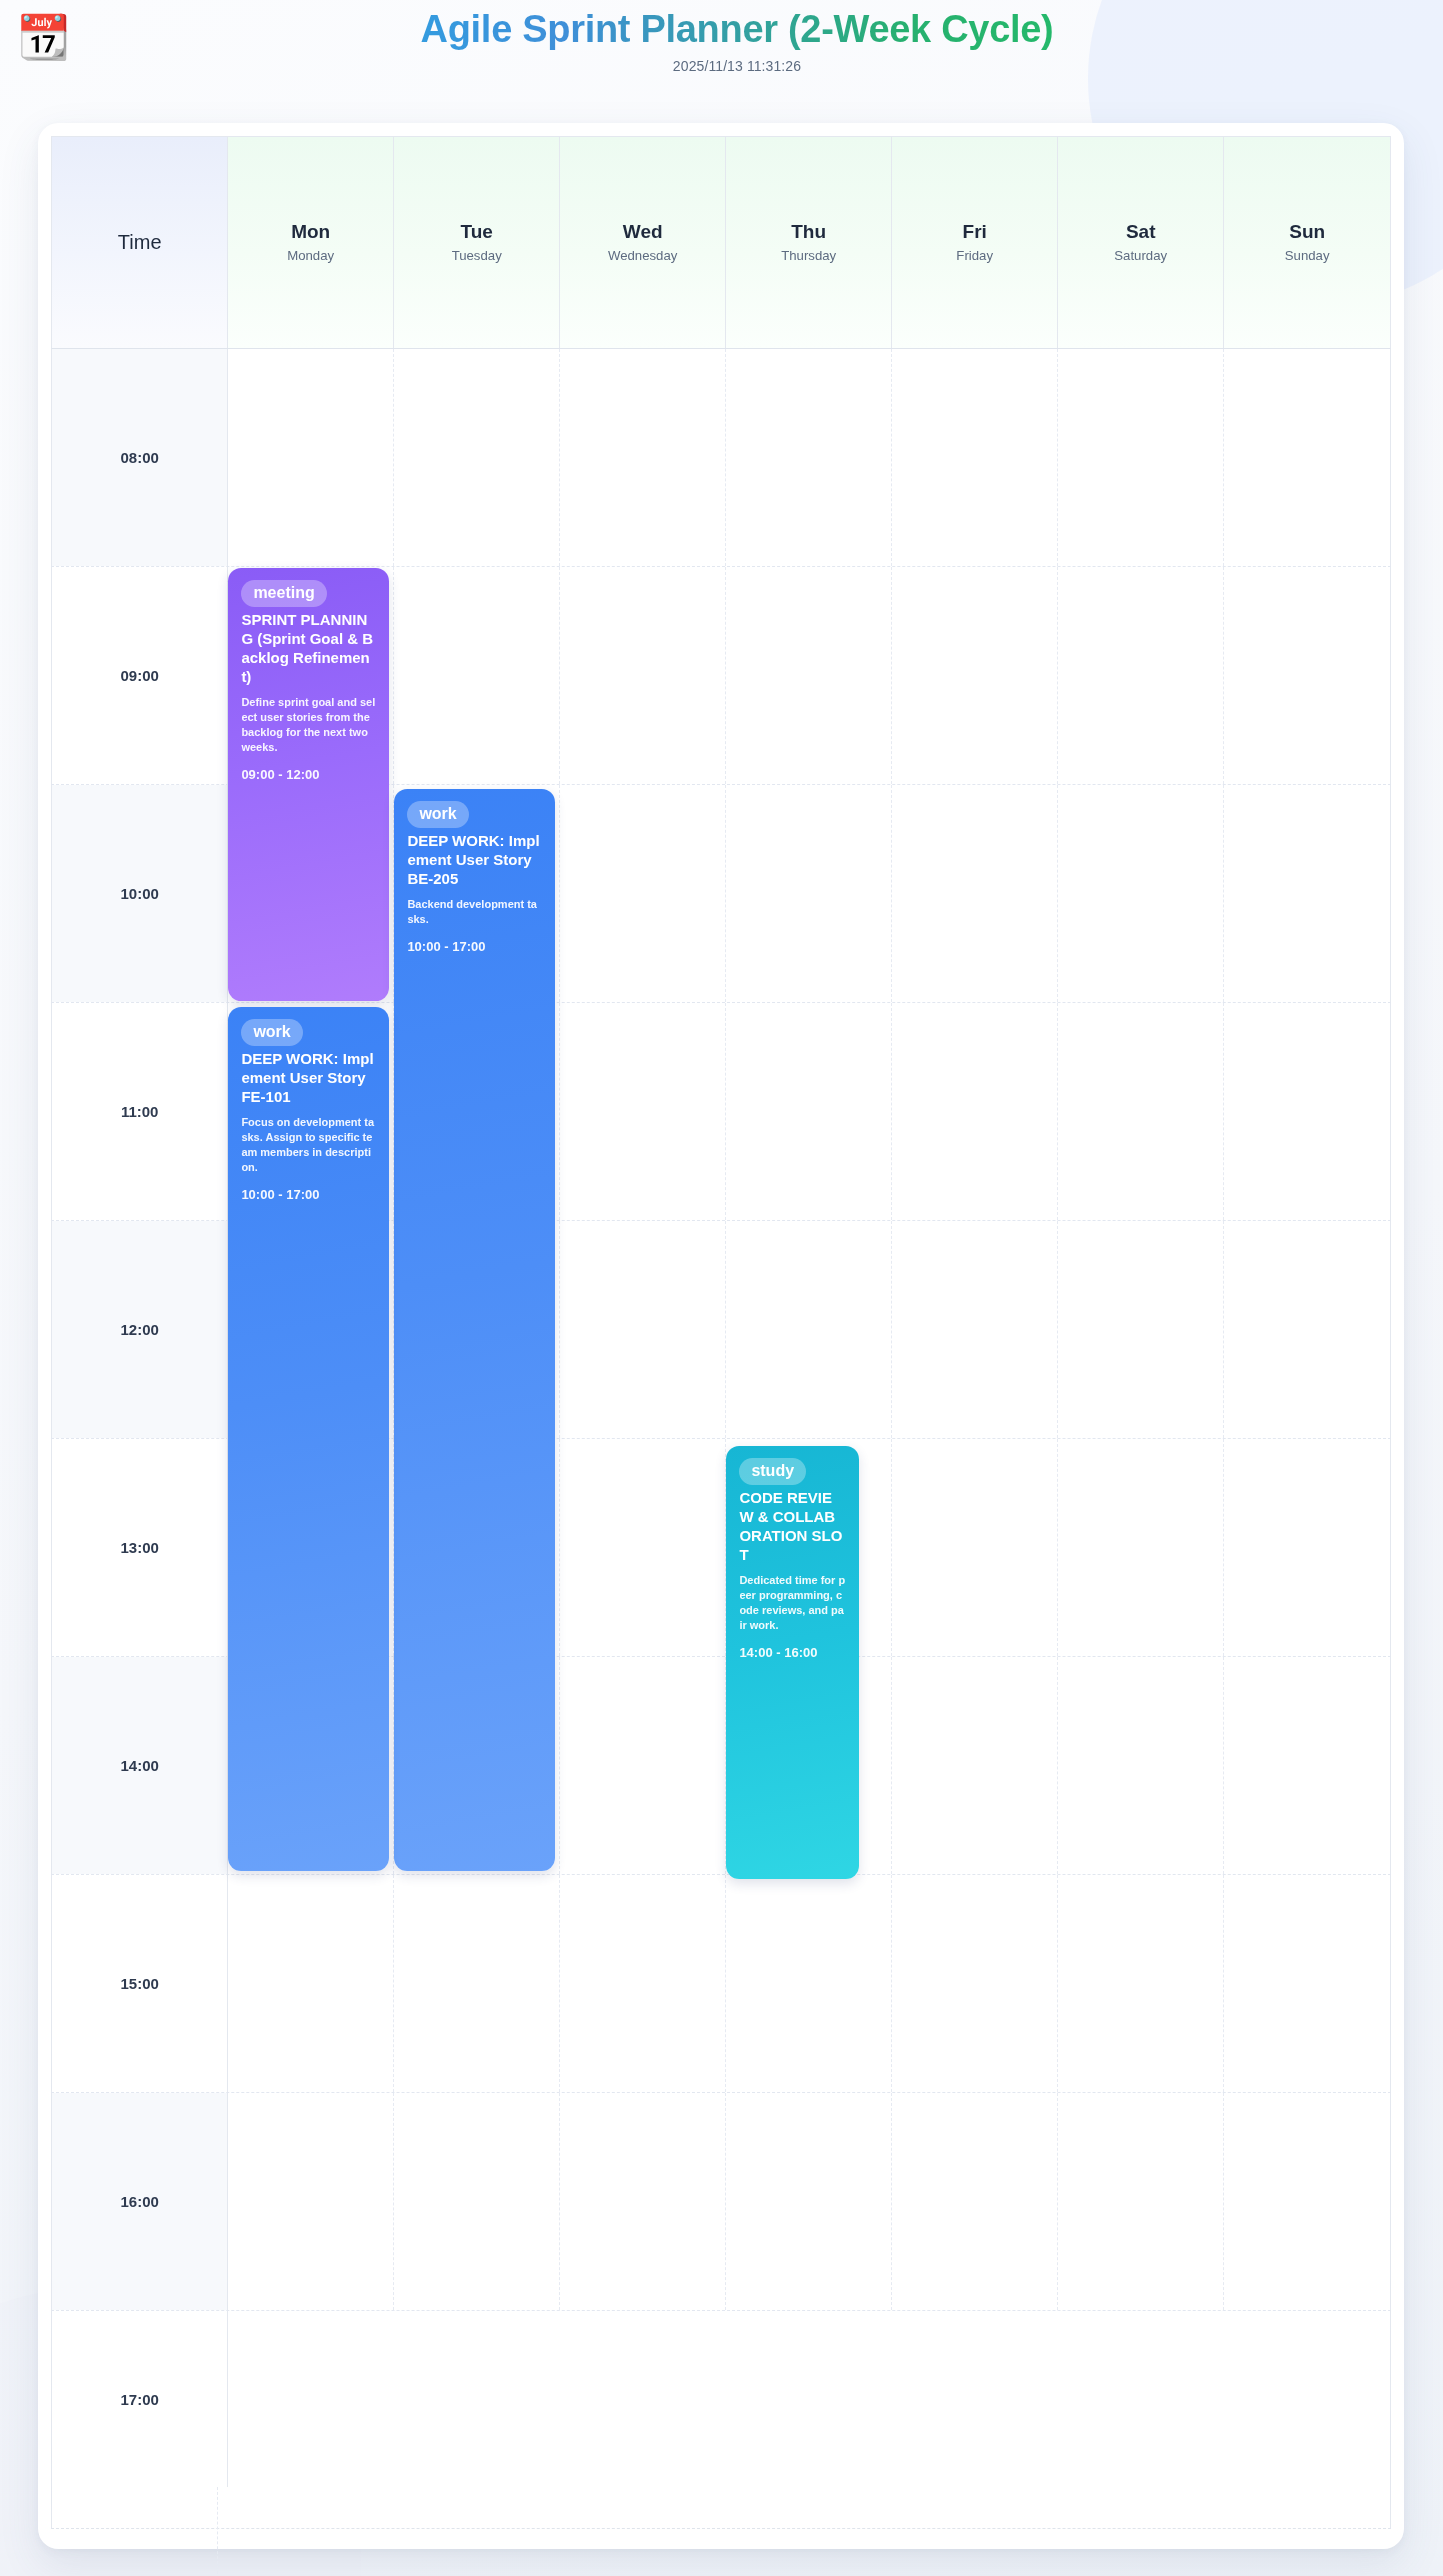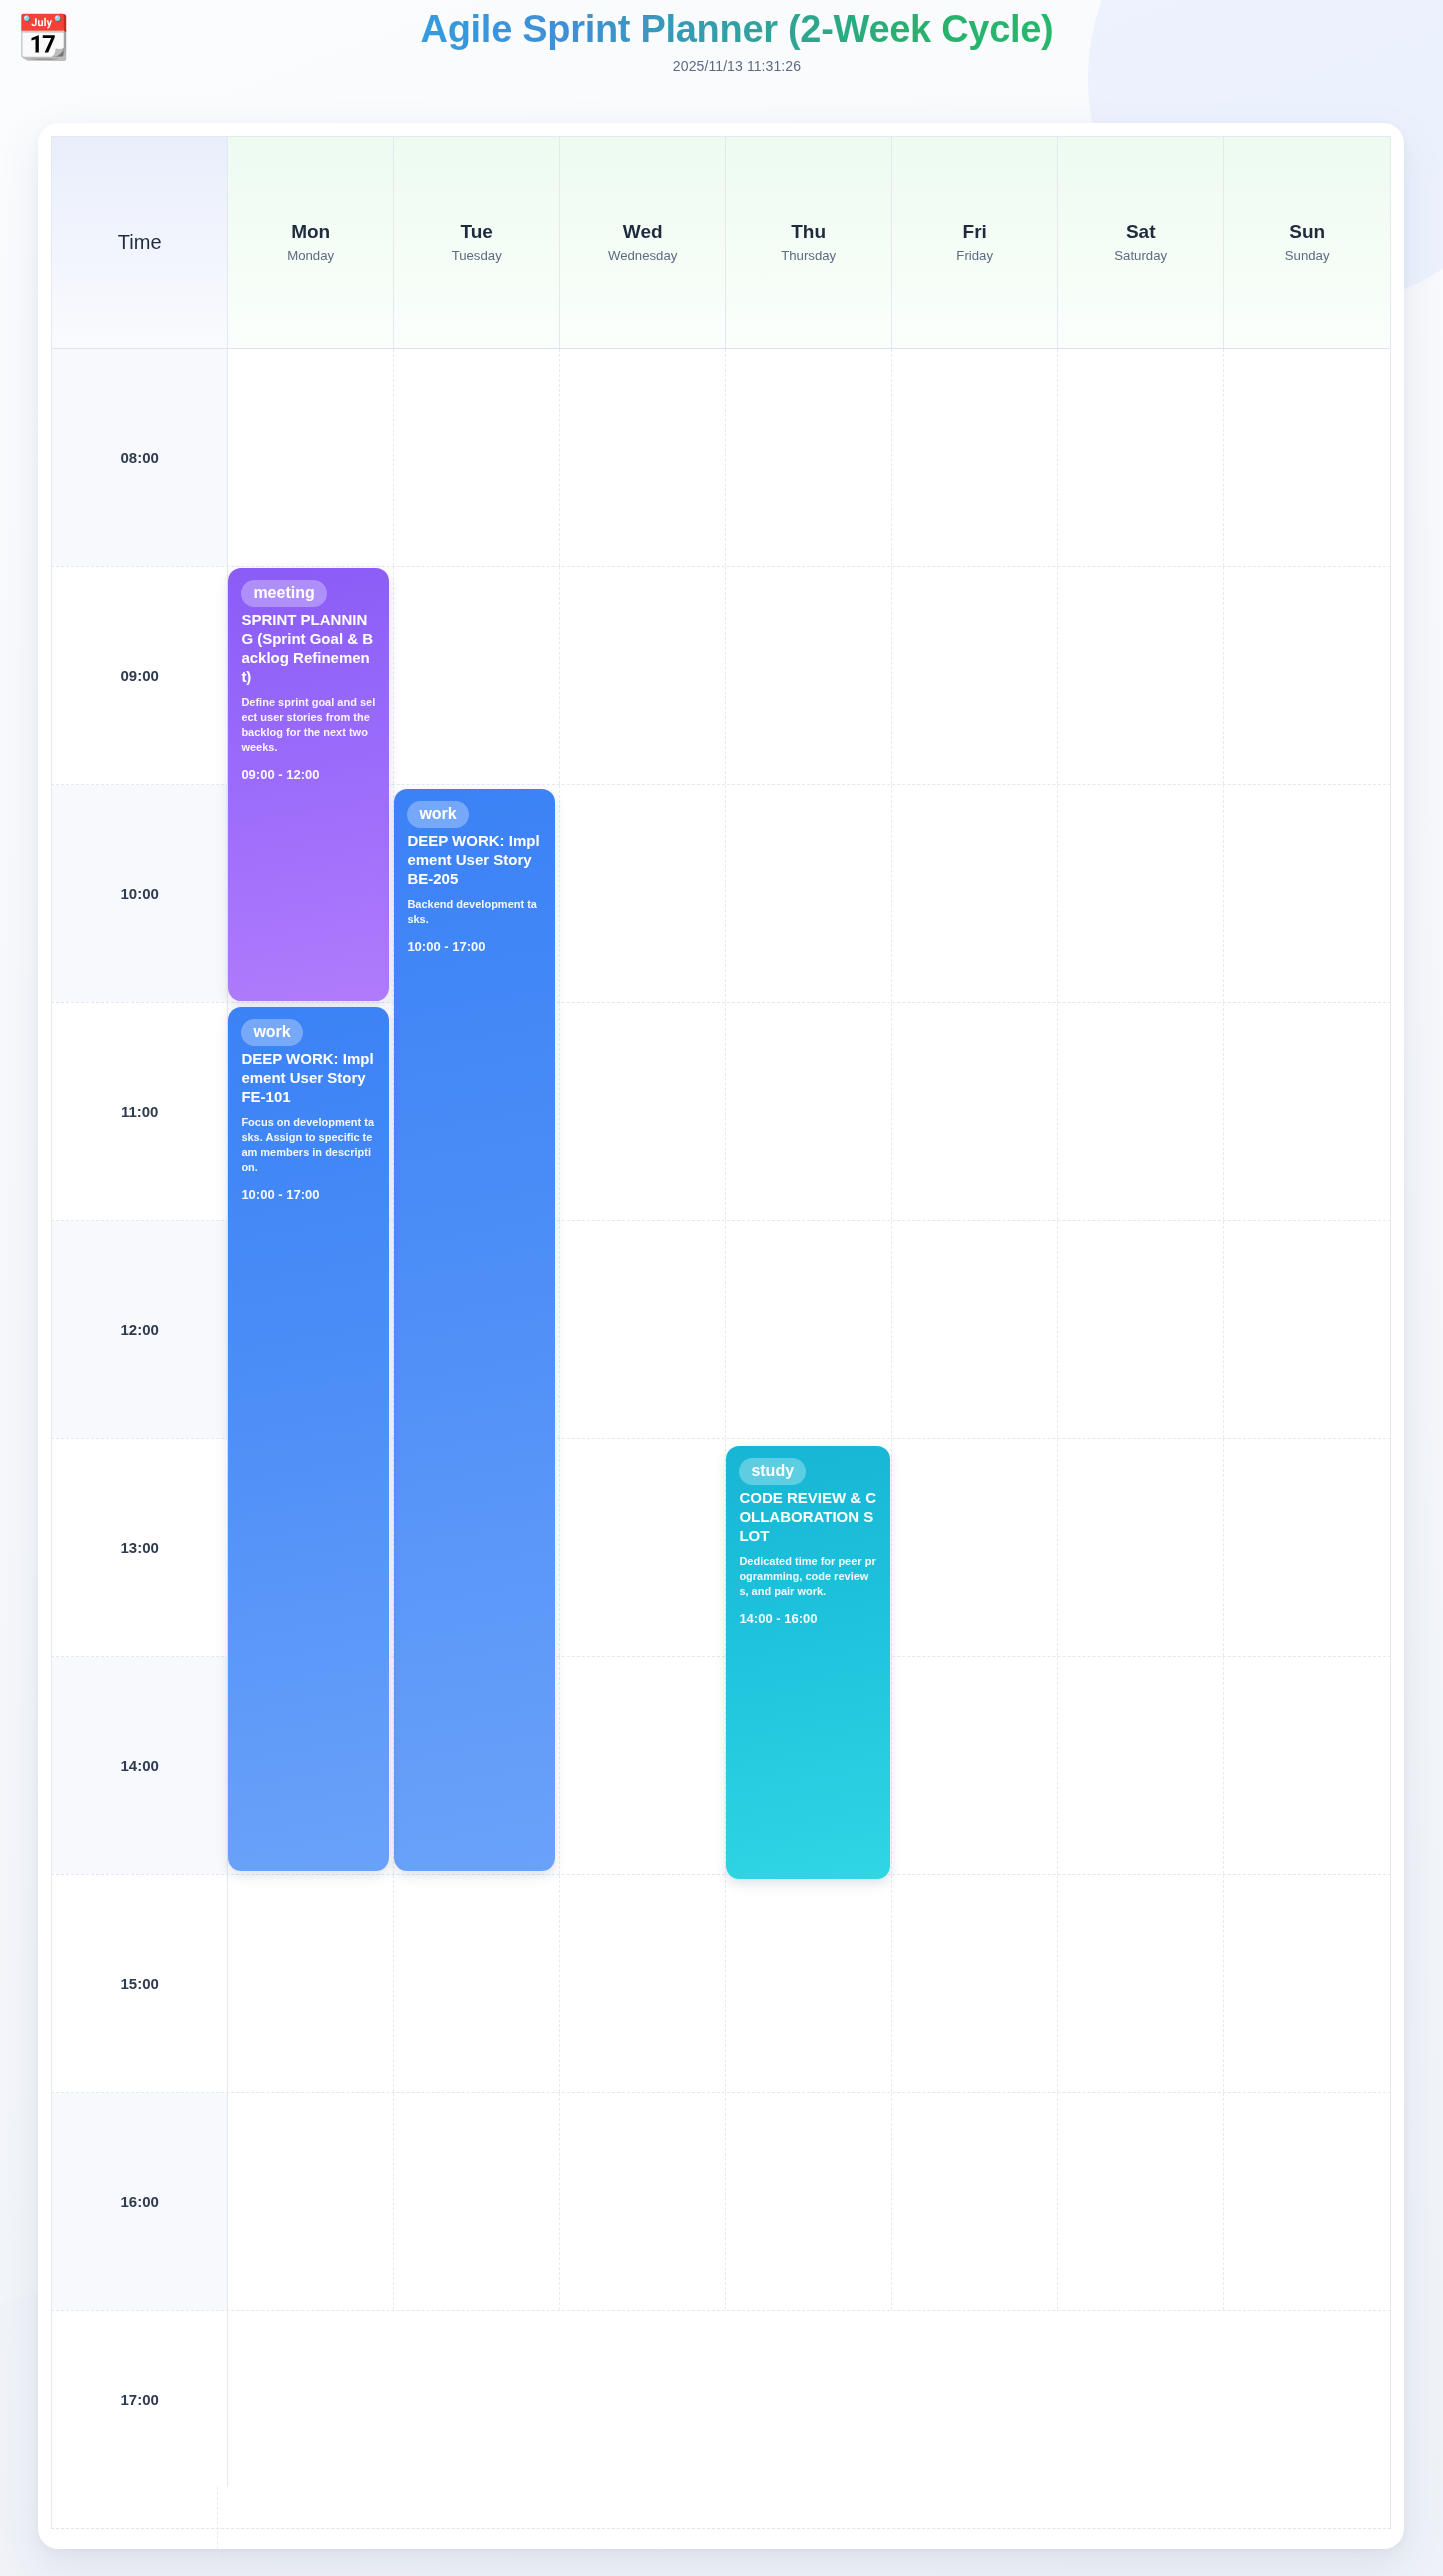--- a/index.html
+++ b/index.html
@@ -410,21 +410,21 @@
           <div class="ev-time">10:00 - 17:00</div>
         </div>
 
         <div class="event ev-work" style="left:177px; top:658px; width:161px; height:864px;">
           <div class="chip">work</div>
           <div class="ev-title">DEEP WORK: Implement User Story FE-101</div>
           <div class="ev-desc">Focus on development tasks. Assign to specific team members in description.</div>
           <div class="ev-time">10:00 - 17:00</div>
         </div>
 
-        <div class="event ev-study" style="left:675px; top:1097px; width:164px; height:433px;">
+        <div class="event ev-study" style="left:675px; top:1097px; width:133px; height:433px;">
           <div class="chip">study</div>
           <div class="ev-title">CODE REVIEW &amp; COLLABORATION SLOT</div>
           <div class="ev-desc">Dedicated time for peer programming, code reviews, and pair work.</div>
           <div class="ev-time">14:00 - 16:00</div>
         </div>
 
       </div>
 
     </div>
   </div>

